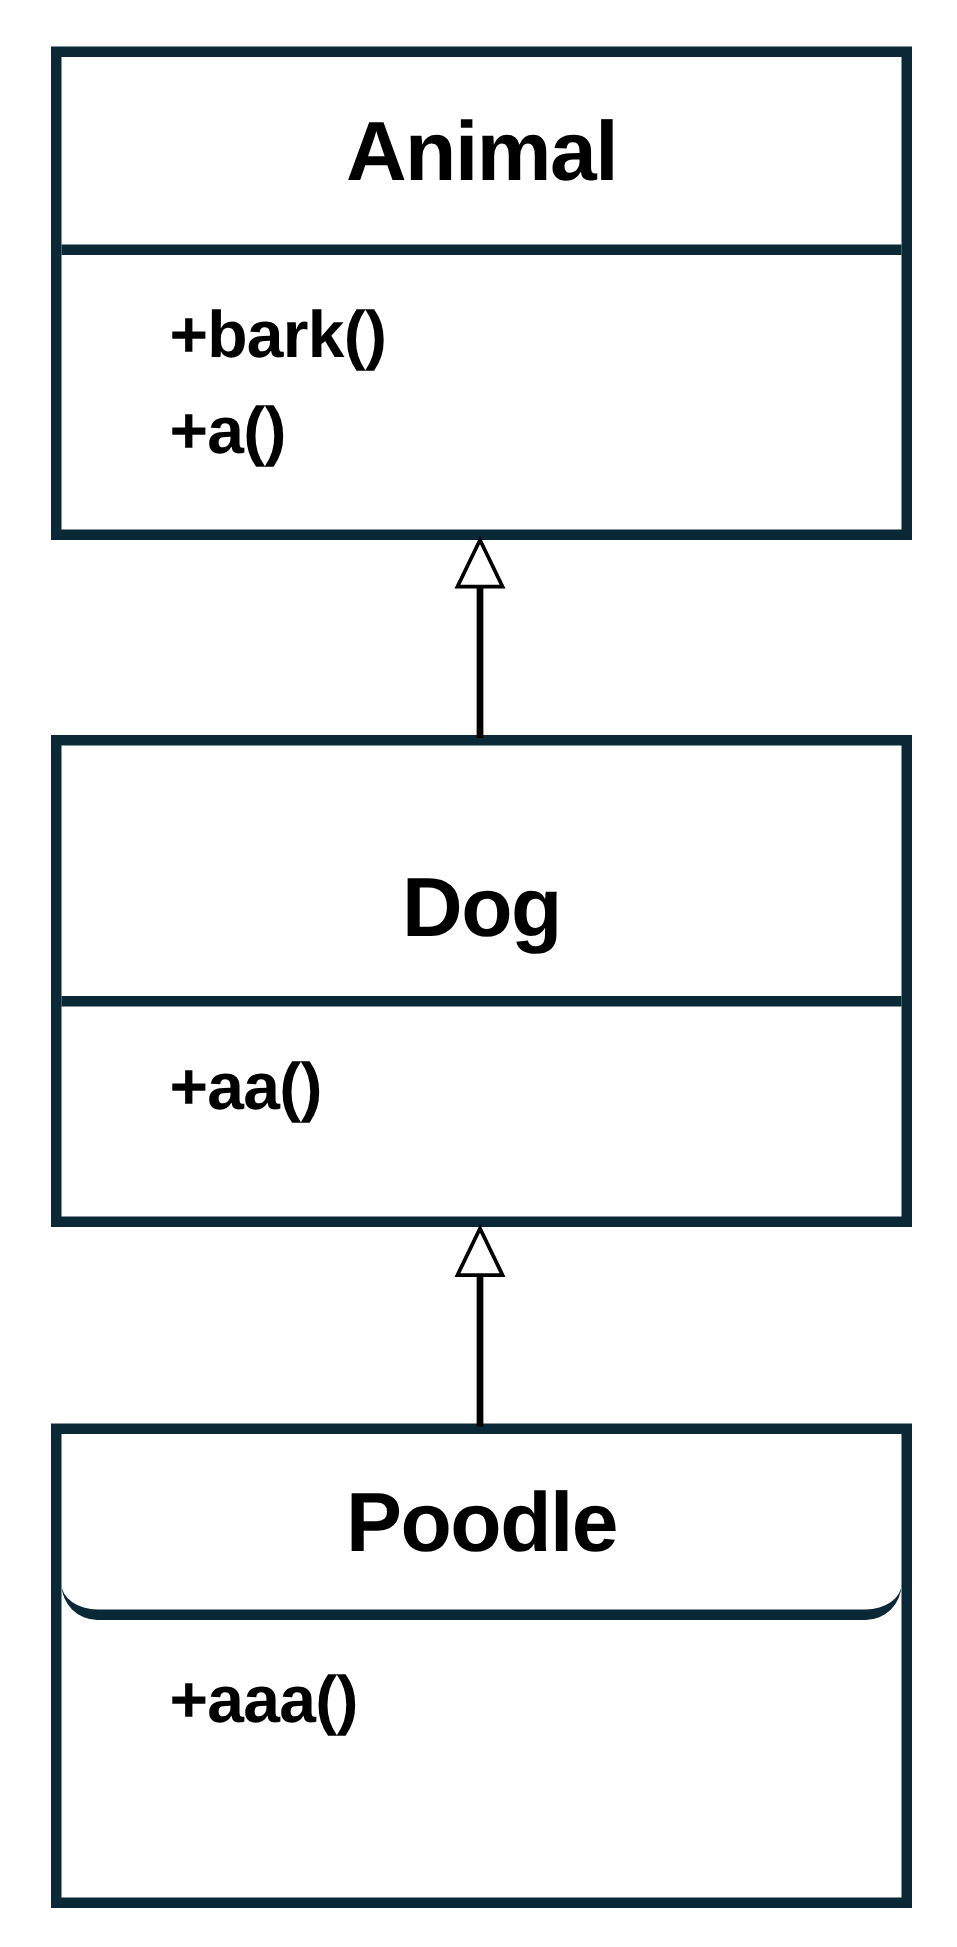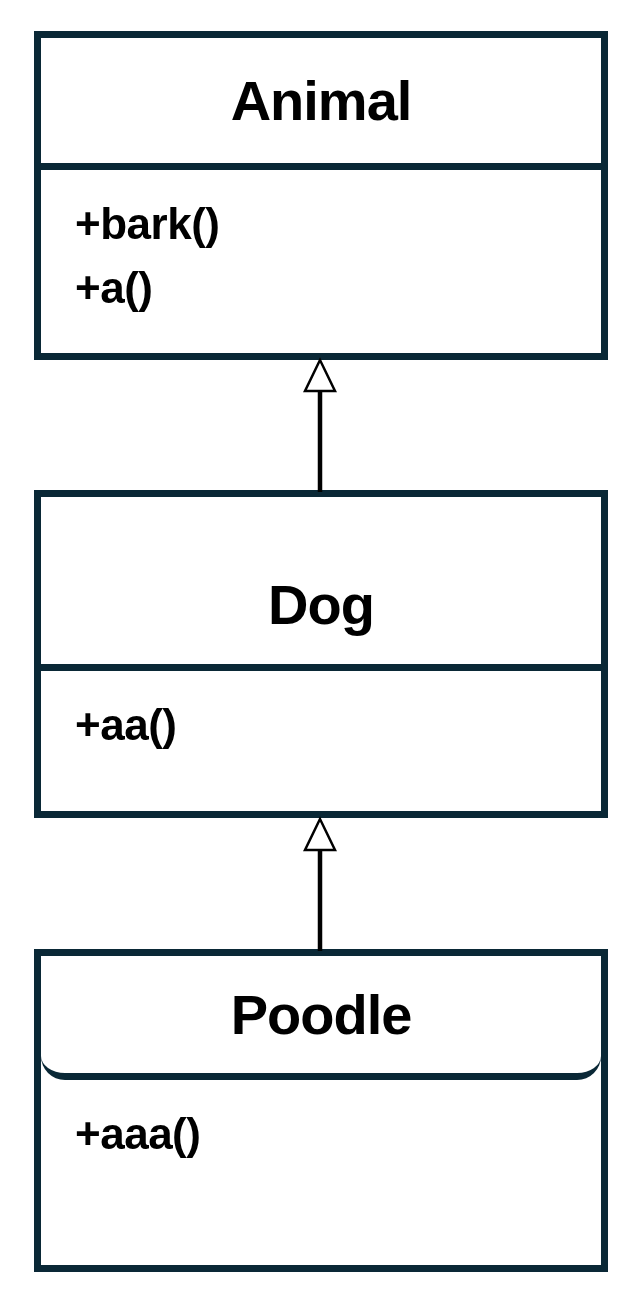--- a/index.html
+++ b/index.html
@@ -46,20 +46,21 @@
   #box-poodle .class-title { height: 124px; border-radius: 24px; }
 
   .class-methods {
     flex: 1 1 auto;
     padding: 22px 34px 0 34px;
     font-size: 44px;
     font-weight: 700;
     letter-spacing: -0.5px;
     line-height: 64px;
     white-space: nowrap;
+    margin-left: 38px;
   }
   .method-line { display: block; }
 
   .arrows {
     position: absolute;
     left: 0;
     top: 0;
     pointer-events: none;
   }
 </style>

